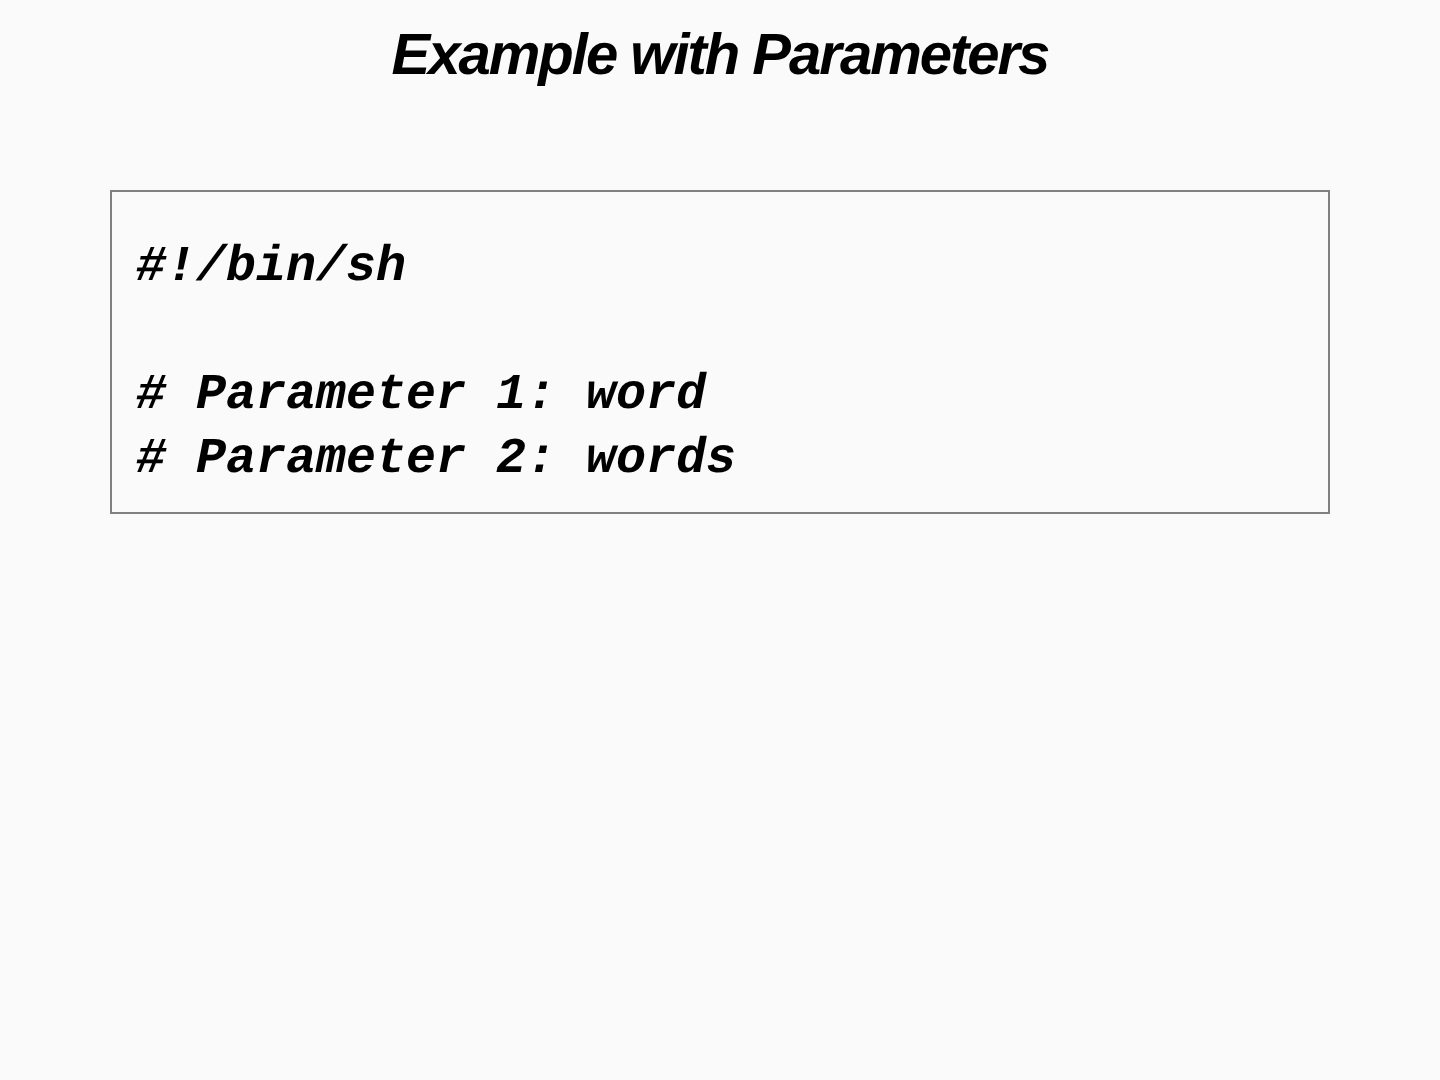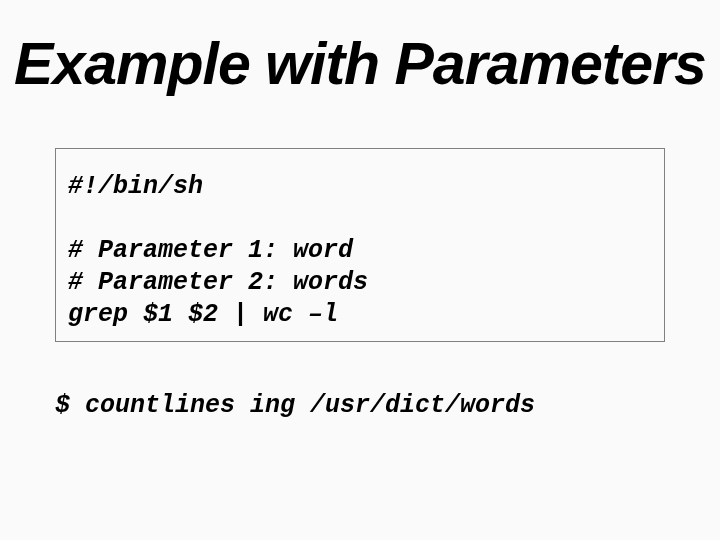--- a/index.html
+++ b/index.html
@@ -8,24 +8,24 @@
       width: 720px;
       height: 540px;
       background: #fafafa;
       font-family: sans-serif;
       position: relative;
     }
     .title {
       font-family: "Impact", "Arial Narrow", "Arial Black", sans-serif;
       font-style: italic;
       font-weight: bold;
-      font-size: 59px;
+      font-size: 29px;
       letter-spacing: -1px;
       text-align: center;
-      margin-top: 30px;
+      margin-top: 12px;
       color: #000;
       font-stretch: condensed;
     }
     .code-box {
       margin: 50px 55px 0 55px;
       border: 1px solid #808080;
       padding: 22px 12px 10px 12px;
       background: transparent;
     }
     .code-line, .term-line {
@@ -47,18 +47,16 @@
 </head>
 <body>
 
 <div class="title">Example with Parameters</div>
 
 <div class="code-box">
   <div class="code-line">#!/bin/sh</div>
   <div class="spacer"></div>
   <div class="code-line"># Parameter 1: word</div>
   <div class="code-line"># Parameter 2: words</div>
-  <div class="code-line">grep $1 $2 | wc –l</div>
 </div>
 
 <div class="terminal">
-  <div class="term-line">$ countlines ing /usr/dict/words</div>
 </div>
 
 </body></html>

